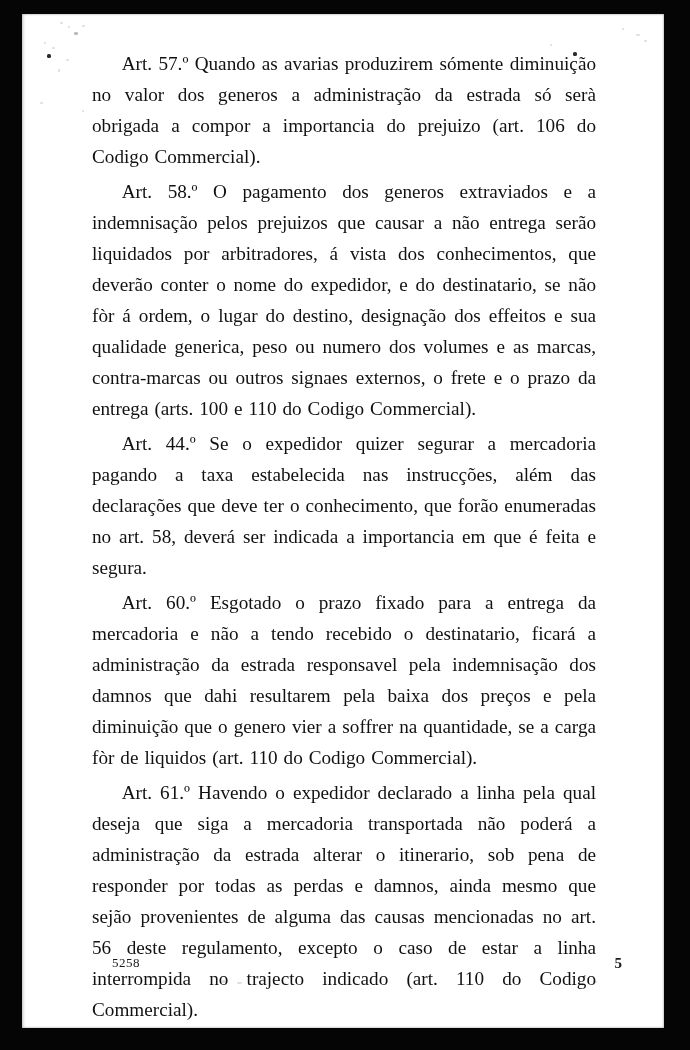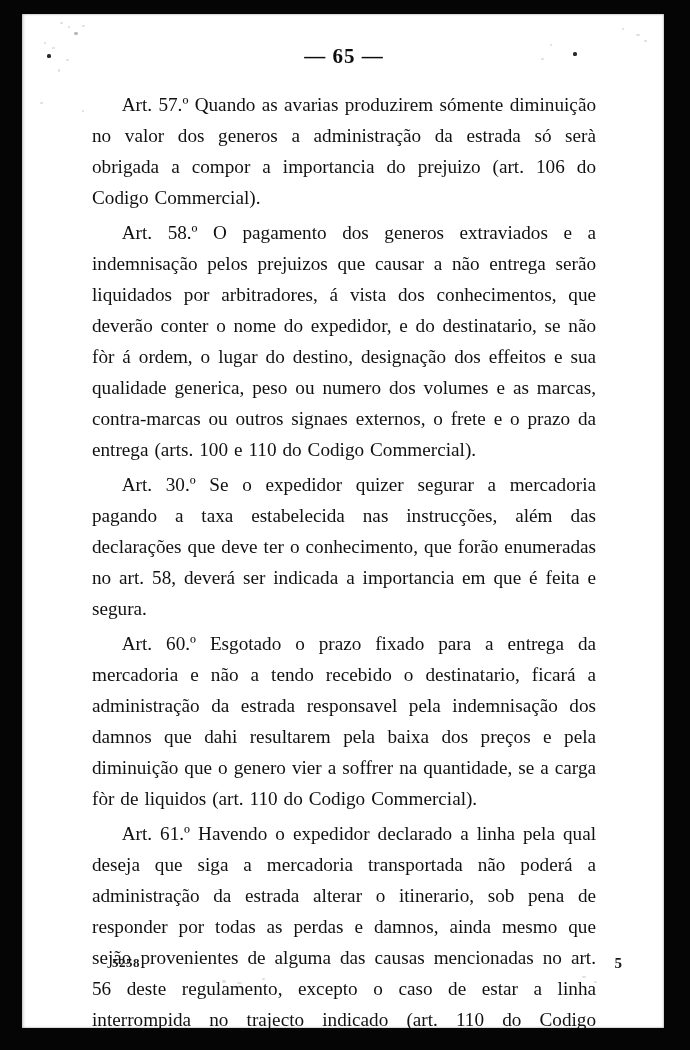--- a/index.html
+++ b/index.html
@@ -89,21 +89,21 @@
     left: 66px;
     right: 42px;
     top: 941px;
     height: 22px;
   }
   #signature-mark {
     position: absolute;
     left: 24px;
     top: 0;
     font-size: 13px;
-    font-weight: bold;
+    font-weight: normal;
     color: #1a1a1a;
     letter-spacing: 0.5px;
   }
   #page-signature-number {
     position: absolute;
     right: 0;
     top: 0;
     font-size: 15px;
     font-weight: bold;
     color: #1a1a1a;
@@ -136,27 +136,26 @@
     <div class="speckle faint" style="left:600px; top:14px; width:2px; height:2px;"></div>
 
     <div class="speckle faint" style="left:200px; top:966px; width:4px; height:3px;"></div>
     <div class="speckle faint" style="left:215px; top:968px; width:5px; height:2px;"></div>
     <div class="speckle faint" style="left:240px; top:964px; width:3px; height:2px;"></div>
     <div class="speckle faint" style="left:560px; top:962px; width:4px; height:2px;"></div>
     <div class="speckle faint" style="left:572px; top:967px; width:3px; height:2px;"></div>
 
     <div id="page-body">
 
-      <div id="page-number-header">— 65 —</div>
 
       <p class="article-paragraph">Art. 57.º Quando as avarias produzirem sómente diminuição no valor dos generos a administração da estrada só serà obrigada a compor a importancia do prejuizo (art. 106 do Codigo Commercial).</p>
 
       <p class="article-paragraph">Art. 58.º O pagamento dos generos extraviados e a indemnisação pelos prejuizos que causar a não entrega serão liquidados por arbitradores, á vista dos conhecimentos, que deverão conter o nome do expedidor, e do destinatario, se não fòr á ordem, o lugar do destino, designação dos effeitos e sua qualidade generica, peso ou numero dos volumes e as marcas, contra-marcas ou outros signaes externos, o frete e o prazo da entrega (arts. 100 e 110 do Codigo Commercial).</p>
 
-      <p class="article-paragraph">Art. 30.º Se o expedidor quizer segurar a mercadoria pagando a taxa estabelecida nas instrucções, além das declarações que deve ter o conhecimento, que forão enumeradas no art. 58, deverá ser indicada a importancia em que é feita e segura.</p>
+      <p class="article-paragraph">Art. 44.º Se o expedidor quizer segurar a mercadoria pagando a taxa estabelecida nas instrucções, além das declarações que deve ter o conhecimento, que forão enumeradas no art. 58, deverá ser indicada a importancia em que é feita e segura.</p>
 
       <p class="article-paragraph">Art. 60.º Esgotado o prazo fixado para a entrega da mercadoria e não a tendo recebido o destinatario, ficará a administração da estrada responsavel pela indemnisação dos damnos que dahi resultarem pela baixa dos preços e pela diminuição que o genero vier a soffrer na quantidade, se a carga fòr de liquidos (art. 110 do Codigo Commercial).</p>
 
       <p class="article-paragraph">Art. 61.º Havendo o expedidor declarado a linha pela qual deseja que siga a mercadoria transportada não poderá a administração da estrada alterar o itinerario, sob pena de responder por todas as perdas e damnos, ainda mesmo que sejão provenientes de alguma das causas mencionadas no art. 56 deste regulamento, excepto o caso de estar a linha interrompida no trajecto indicado (art. 110 do Codigo Commercial).</p>
 
       <p class="article-paragraph">Art. 62.º As mercadorias serão entregues ·a quem apresentar o conhecimento, sem que possam os agentes das estações fazer qualquer opposição, não tendo a administração da estrada acção para investigar o direito por que os generos pertencem ao expedidor e ao destinatario (art. 114 do Codigo Commercial).</p>
 
     </div>
 
     <div id="page-footer">

